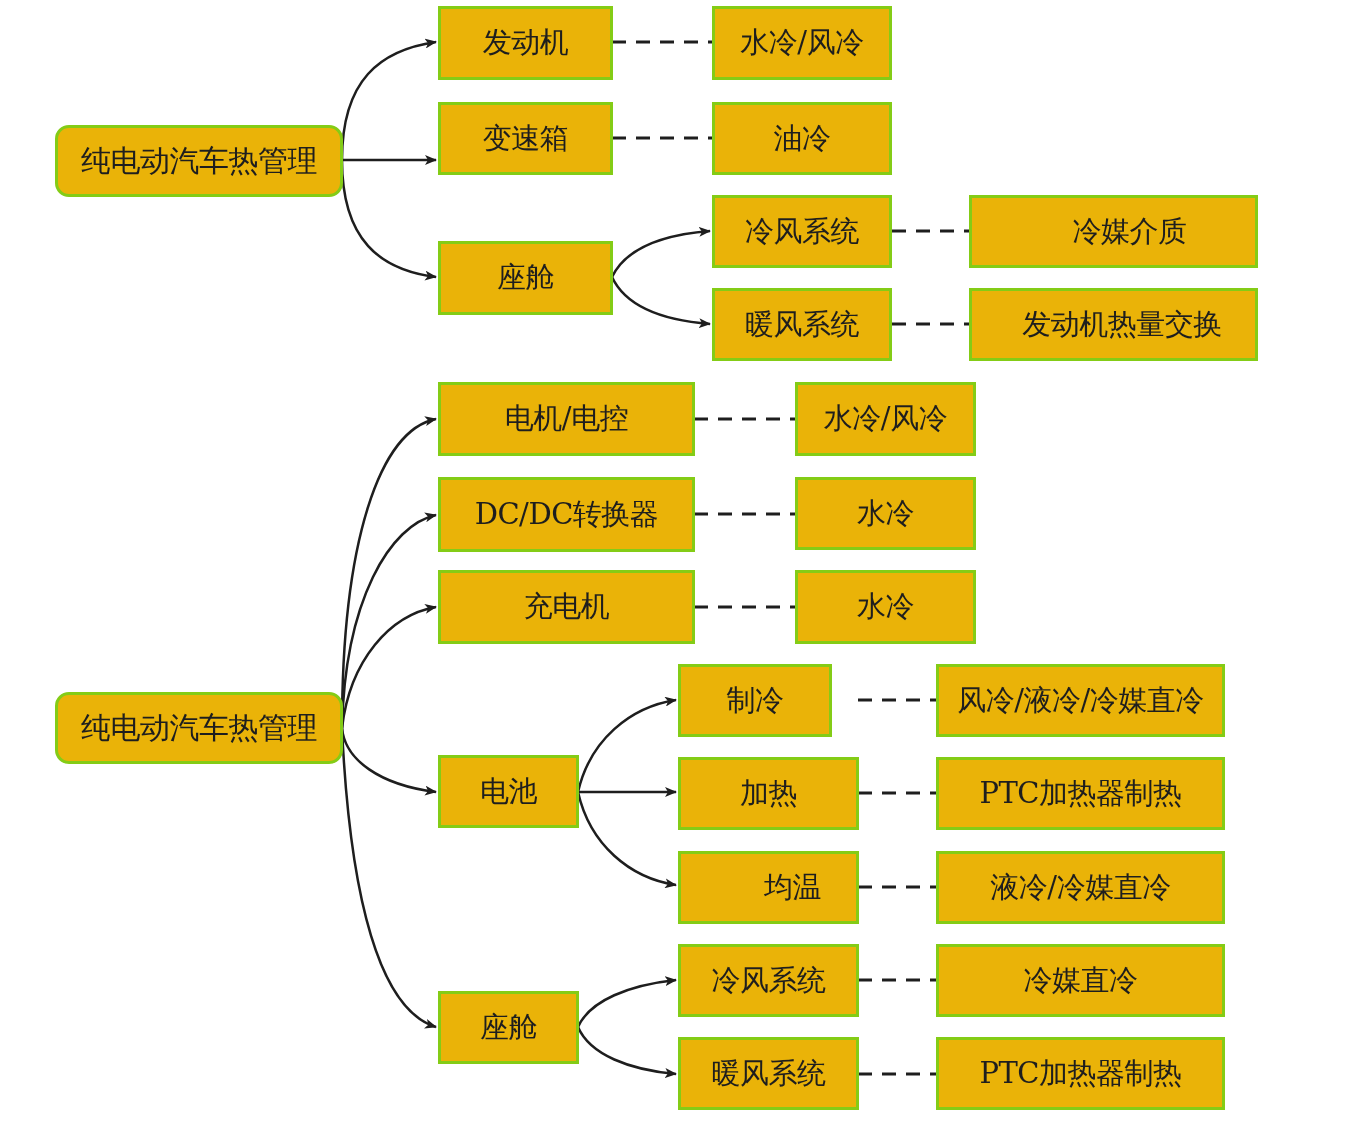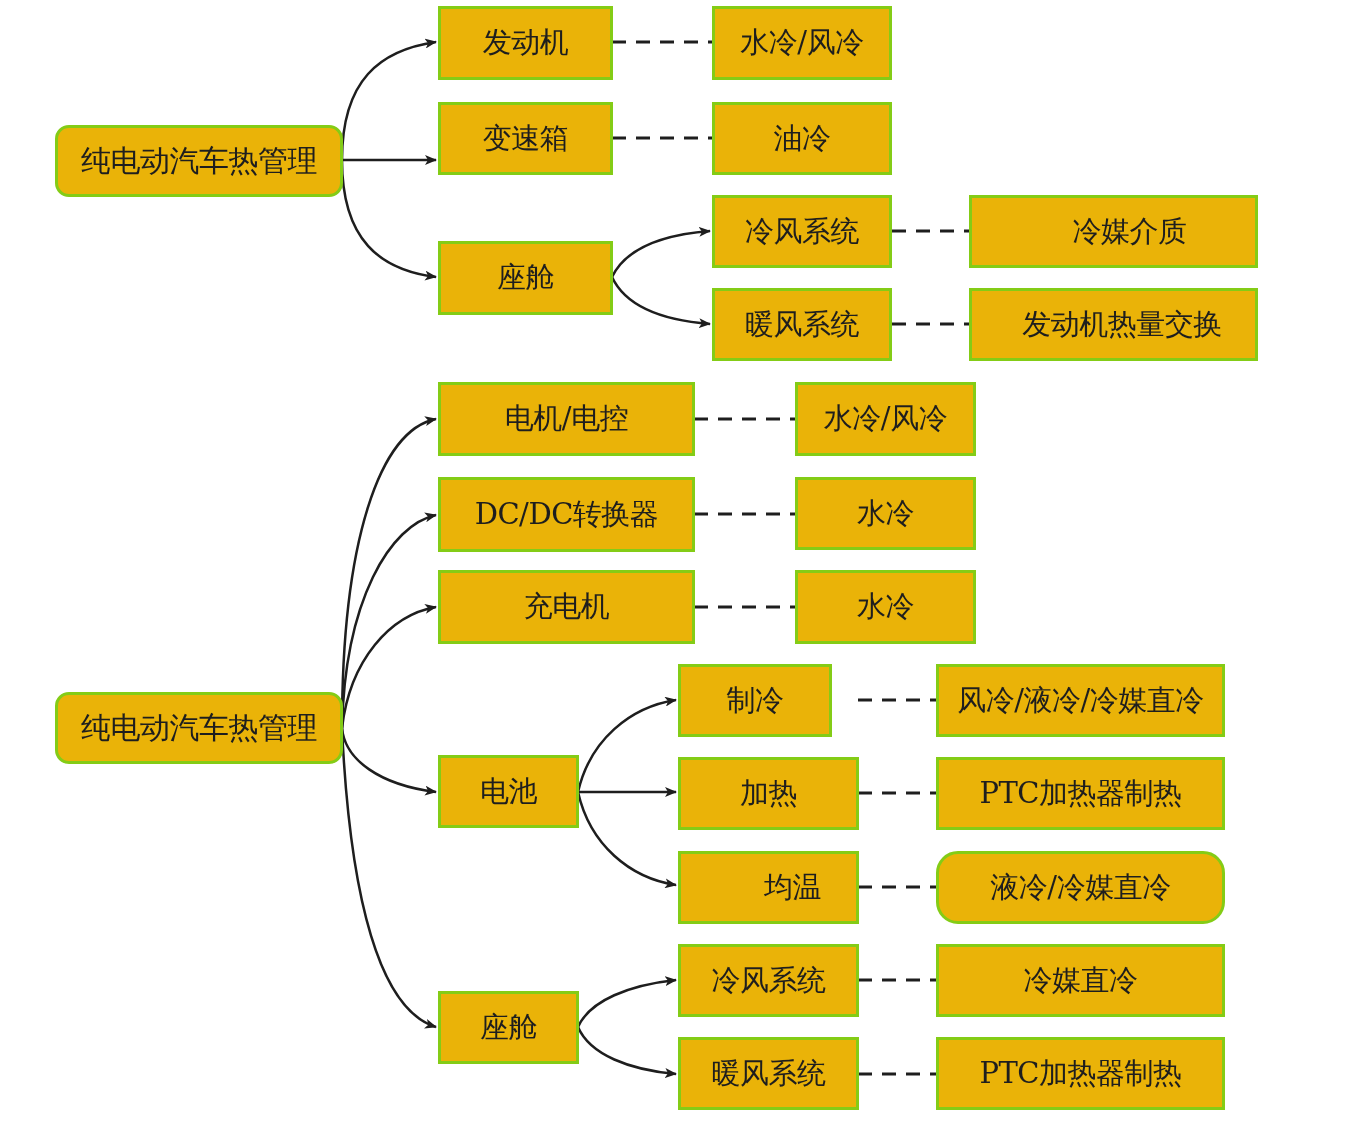--- a/index.html
+++ b/index.html
@@ -75,18 +75,18 @@
 <div class="box" style="left:438px;top:477px;width:257px;height:75px;">DC/DC转换器</div>
 <div class="box" style="left:795px;top:477px;width:181px;height:73px;">水冷</div>
 <div class="box" style="left:438px;top:570px;width:257px;height:74px;">充电机</div>
 <div class="box" style="left:795px;top:570px;width:181px;height:74px;">水冷</div>
 <div class="box" style="left:438px;top:755px;width:141px;height:73px;">电池</div>
 <div class="box" style="left:678px;top:664px;width:154px;height:73px;text-align:center;">制冷</div>
 <div class="box" style="left:936px;top:664px;width:289px;height:73px;">风冷/液冷/冷媒直冷</div>
 <div class="box" style="left:678px;top:757px;width:181px;height:73px;">加热</div>
 <div class="box" style="left:936px;top:757px;width:289px;height:73px;">PTC加热器制热</div>
 <div class="box" style="left:678px;top:851px;width:181px;height:73px;padding-left:48px;">均温</div>
-<div class="box" style="left:936px;top:851px;width:289px;height:73px;border-radius:22px;">液冷/冷媒直冷</div>
+<div class="box" style="left:936px;top:851px;width:289px;height:73px;">液冷/冷媒直冷</div>
 <div class="box" style="left:438px;top:991px;width:141px;height:73px;">座舱</div>
 <div class="box" style="left:678px;top:944px;width:181px;height:73px;">冷风系统</div>
 <div class="box" style="left:936px;top:944px;width:289px;height:73px;">冷媒直冷</div>
 <div class="box" style="left:678px;top:1037px;width:181px;height:73px;">暖风系统</div>
 <div class="box" style="left:936px;top:1037px;width:289px;height:73px;">PTC加热器制热</div>
 
 </body></html>

